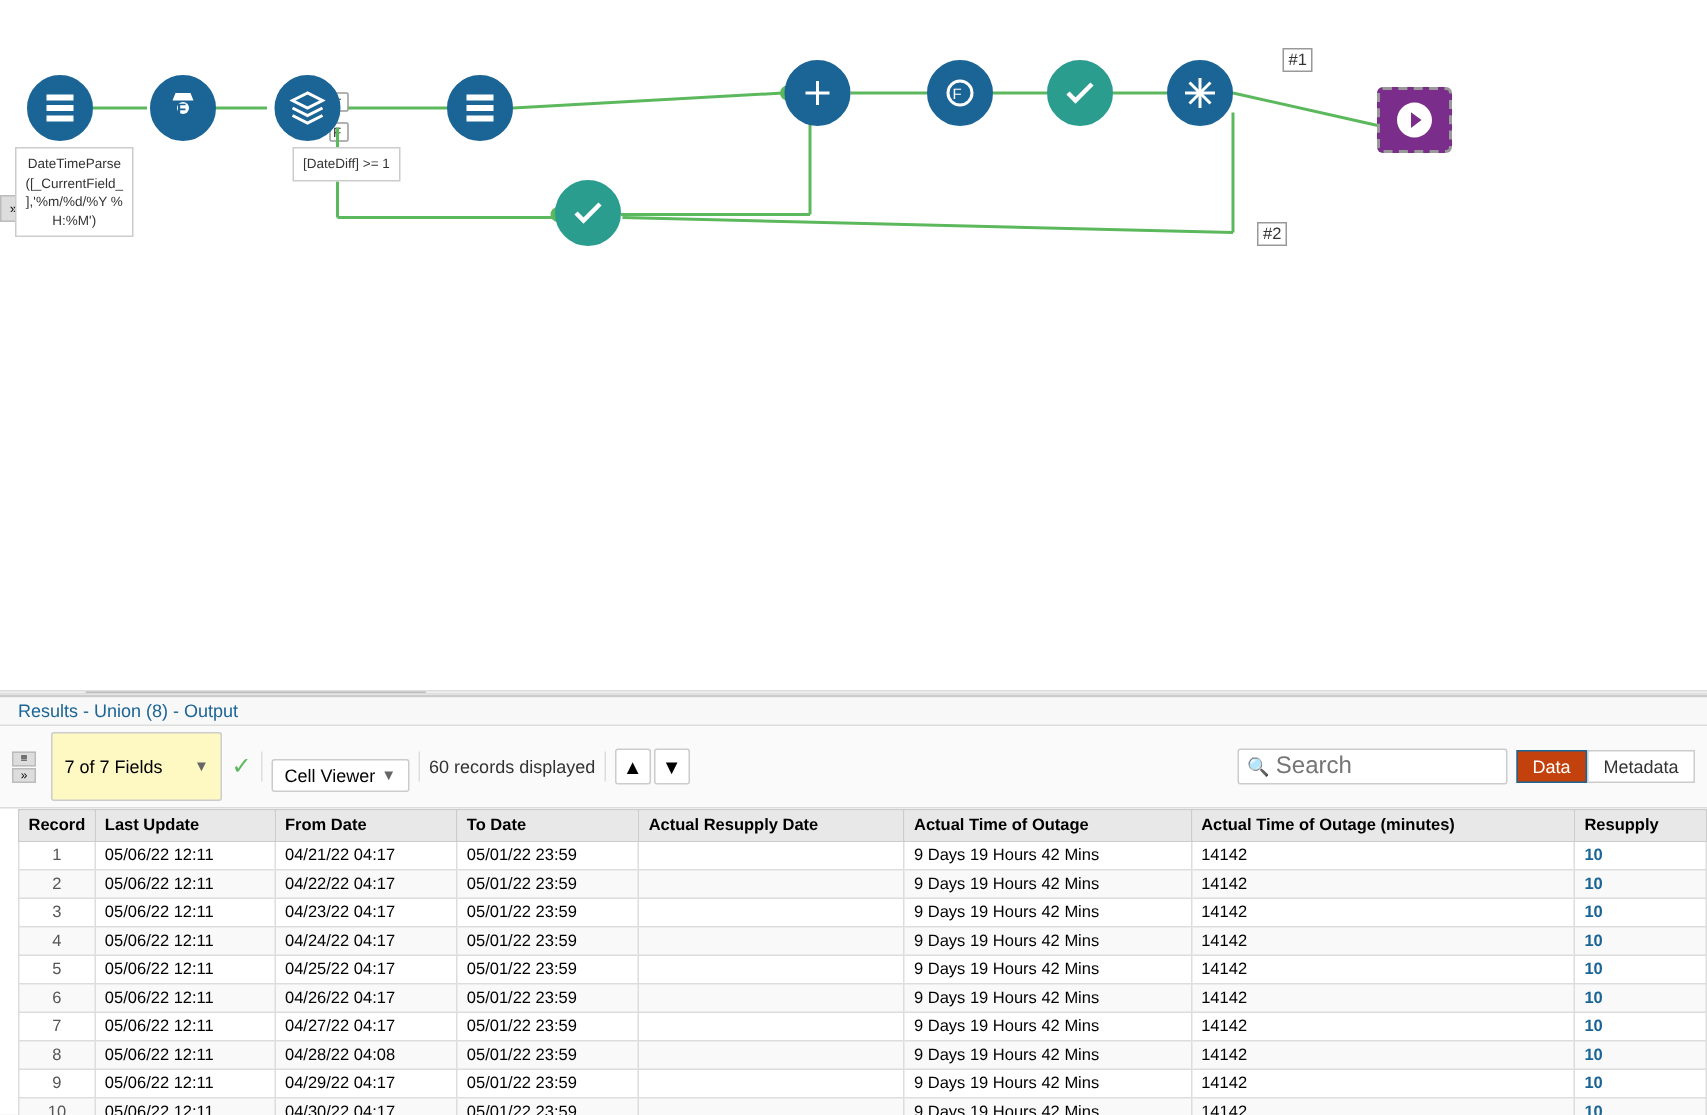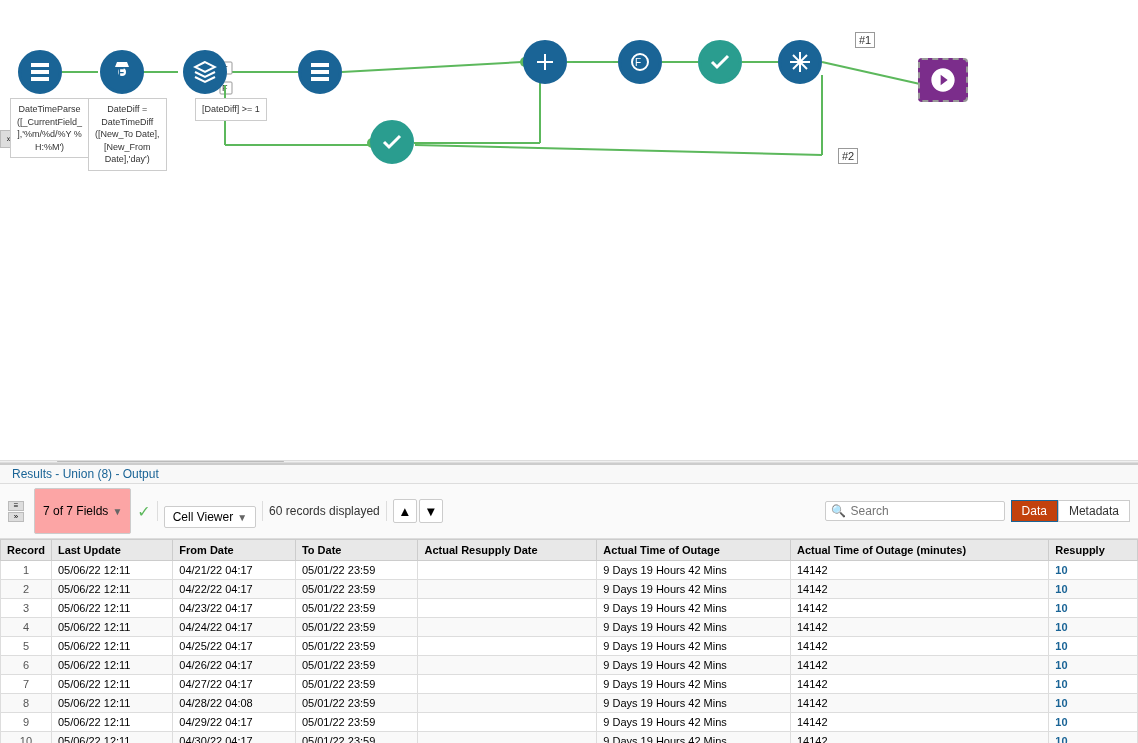--- a/index.html
+++ b/index.html
@@ -76,23 +76,23 @@
       align-items: center;
       padding: 4px 8px;
       border-bottom: 1px solid #ddd;
       gap: 6px;
       background: #fafafa;
     }
 
     .fields-btn {
       display: flex;
       align-items: center;
-      gap: 4px;
-      border: 1px solid #ccc;
-      background: #fca5a5;
+      gap: 21px;
+      border: 1px solid #ccc;
+      background: #fef9c3;
       padding: 15px 8px;
       cursor: pointer;
       font-size: 12px;
       border-radius: 2px;
     }
 
     .separator { width: 1px; height: 20px; background: #ddd; }
 
     .viewer-btn {
       display: flex;
@@ -129,39 +129,40 @@
       border: 1px solid #ccc;
       border-radius: 2px;
       padding: 2px 6px;
       background: white;
       width: 180px;
     }
 
     .search-box input {
       border: none;
       outline: none;
-      font-size: 12px;
+      font-size: 16px;
       width: 140px;
     }
 
     .tab-btns { display: flex; }
     .tab-btn {
       padding: 3px 10px;
       cursor: pointer;
       font-size: 12px;
       border: 1px solid #ccc;
     }
     .tab-btn.active { background: #c2410c; color: white; border-color: #1a6496; }
     .tab-btn.inactive { background: white; color: #333; }
 
     
     .table-container {
       flex: 1;
       overflow-y: auto;
       overflow-x: hidden;
+      padding-left: 12px;
     }
 
     table {
       width: 100%;
       border-collapse: collapse;
       font-size: 11px;
     }
 
     thead th {
       background: #e8e8e8;
@@ -311,23 +312,20 @@
   <div class="node" style="left:370px; top:120px; background:#2a9d8f; border:3px solid #2a9d8f; border-radius:50%; width:44px; height:44px; position:absolute; display:flex; align-items:center; justify-content:center;">
     <svg viewBox="0 0 24 24" width="24" height="24" fill="white">
       <path d="M20 6L9 17l-5-5" stroke="white" stroke-width="3" fill="none"></path>
     </svg>
   </div>
 
   <div class="tooltip-box" style="left:10px; top:98px; font-size:9px;">
     DateTimeParse<br>([_CurrentField_<br>],'%m/%d/%Y %<br>H:%M')
   </div>
 
-  <div class="tooltip-box" style="left:88px; top:98px; font-size:9px;">
-    DateDiff =<br>DateTimeDiff<br>([New_To Date],<br>[New_From<br>Date],'day')
-  </div>
 
   <div class="tooltip-box" style="left:195px; top:98px; font-size:9px; max-width:90px;">
     [DateDiff] &gt;= 1
   </div>
 
 
   <div style="position:absolute; left:855px; top:32px; font-size:11px; color:#333; background:white; border:1px solid #999; padding:1px 3px;">#1</div>
   <div style="position:absolute; left:838px; top:148px; font-size:11px; color:#333; background:white; border:1px solid #999; padding:1px 3px;">#2</div>
 
   <div style="position:absolute; left:0; top:130px; display:flex; flex-direction:column; gap:1px;">

